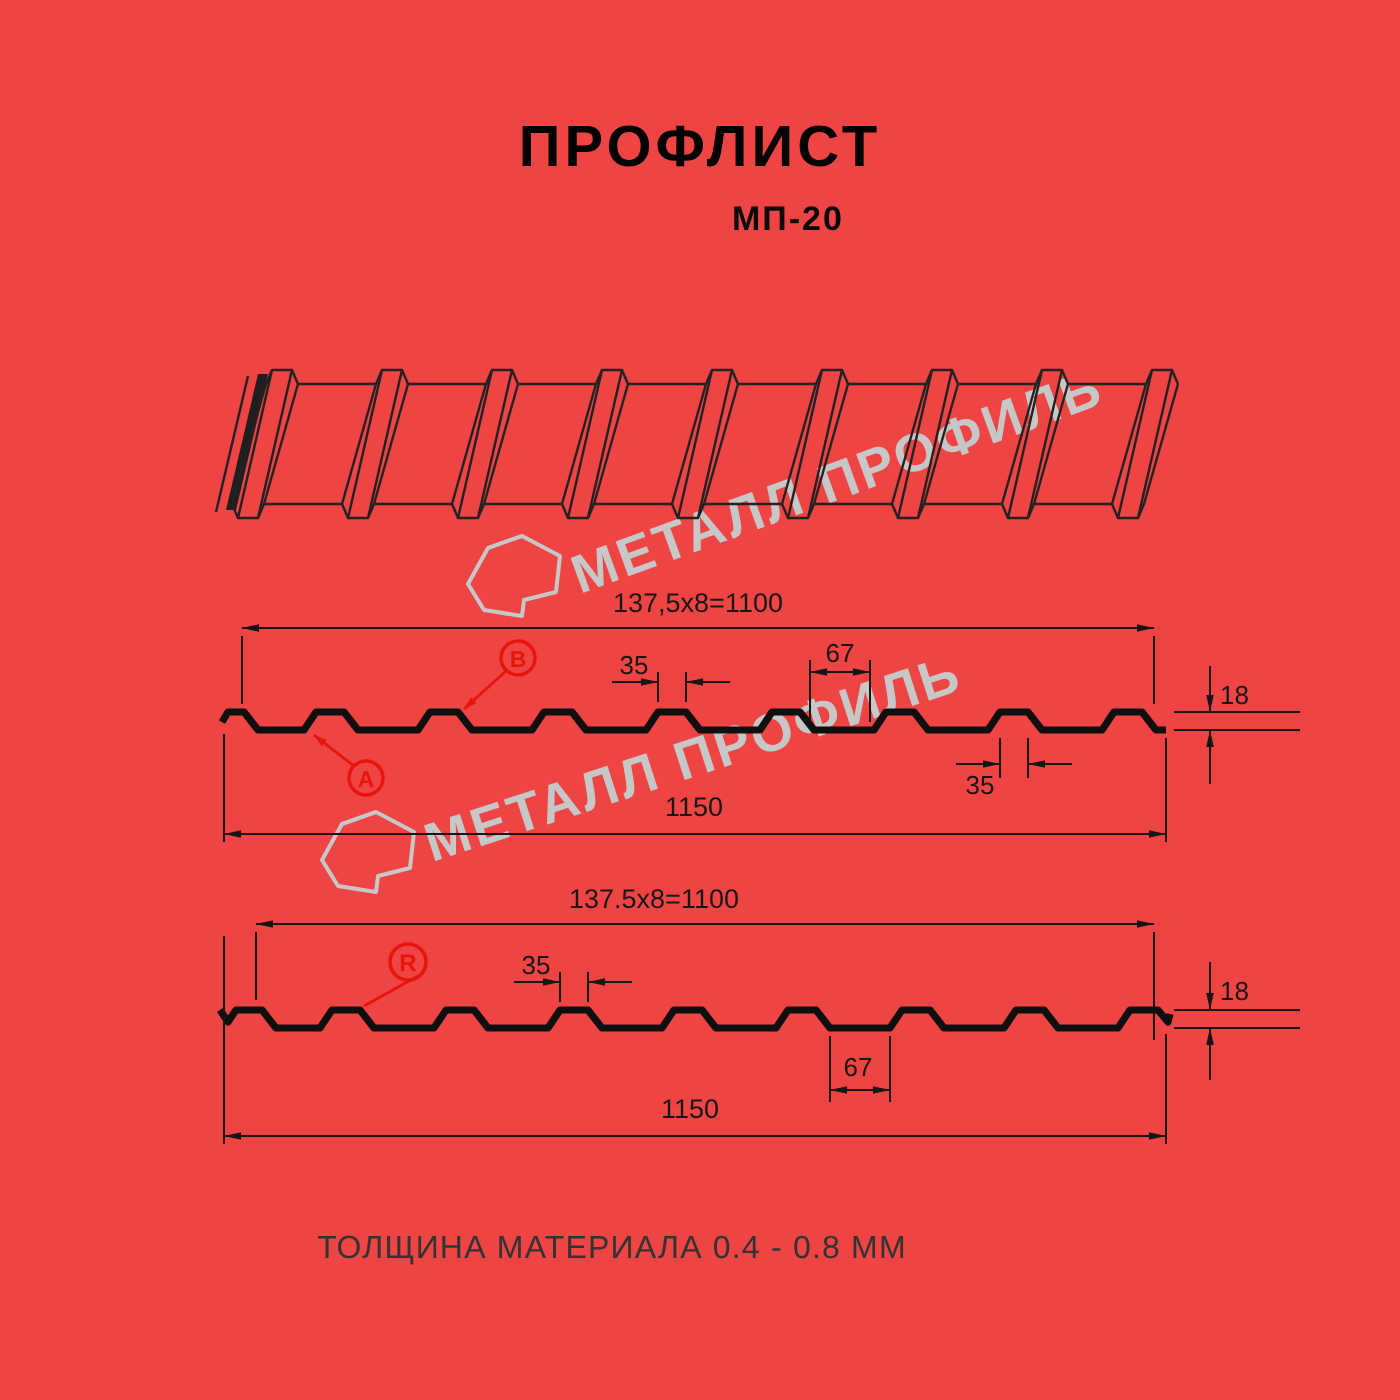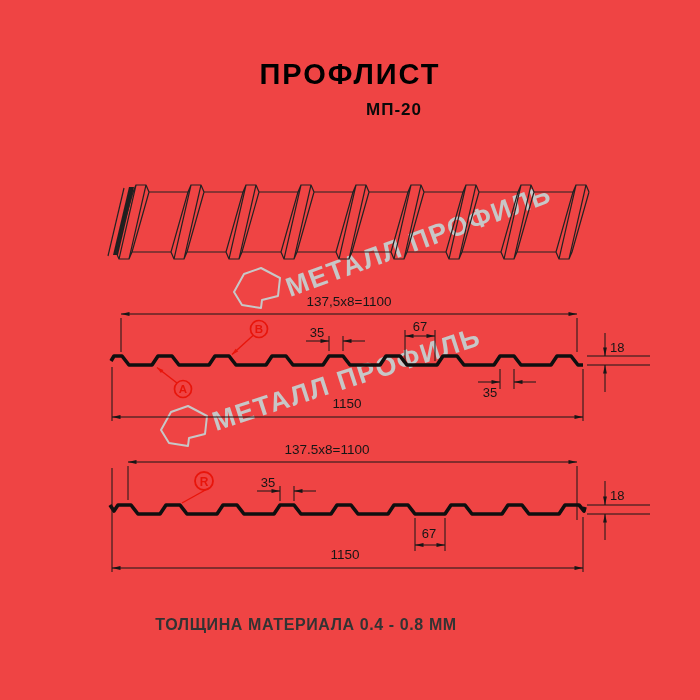--- a/index.html
+++ b/index.html
@@ -15,21 +15,21 @@
   .title{
     position:absolute;top:58px;left:0;width:700px;text-align:center;
     font-size:29px;font-weight:800;letter-spacing:2px;color:#000;
   }
   .subtitle{
     position:absolute;top:100px;left:0;width:700px;text-align:center;
     font-size:17px;font-weight:600;letter-spacing:1px;color:#0a0a0a;padding-left:44px;
   }
   .footer{
     position:absolute;top:616px;left:0;width:612px;text-align:center;
-    font-size:16px;font-weight:700;letter-spacing:.6px;color:#333;
+    font-size:16px;font-weight:400;letter-spacing:.6px;color:#333;
   }
   svg.draw{position:absolute;left:0;top:0;}
   .sheet{stroke:#222;stroke-width:1.2;fill:none;stroke-linejoin:round;}
   .cut{fill:#1f1f1f;stroke:none;}
   .profile{stroke:#0f0f0f;stroke-width:3.6;fill:none;stroke-linejoin:round;stroke-linecap:butt;}
   .dim{stroke:var(--ink);stroke-width:1;fill:none;}
   .thin{stroke:var(--ink);stroke-width:1;fill:none;}
   .dim-text{font-size:13px;fill:var(--ink);}
   .dim-text-lg{font-size:13.5px;fill:var(--ink);}
   .mid{text-anchor:middle;}

